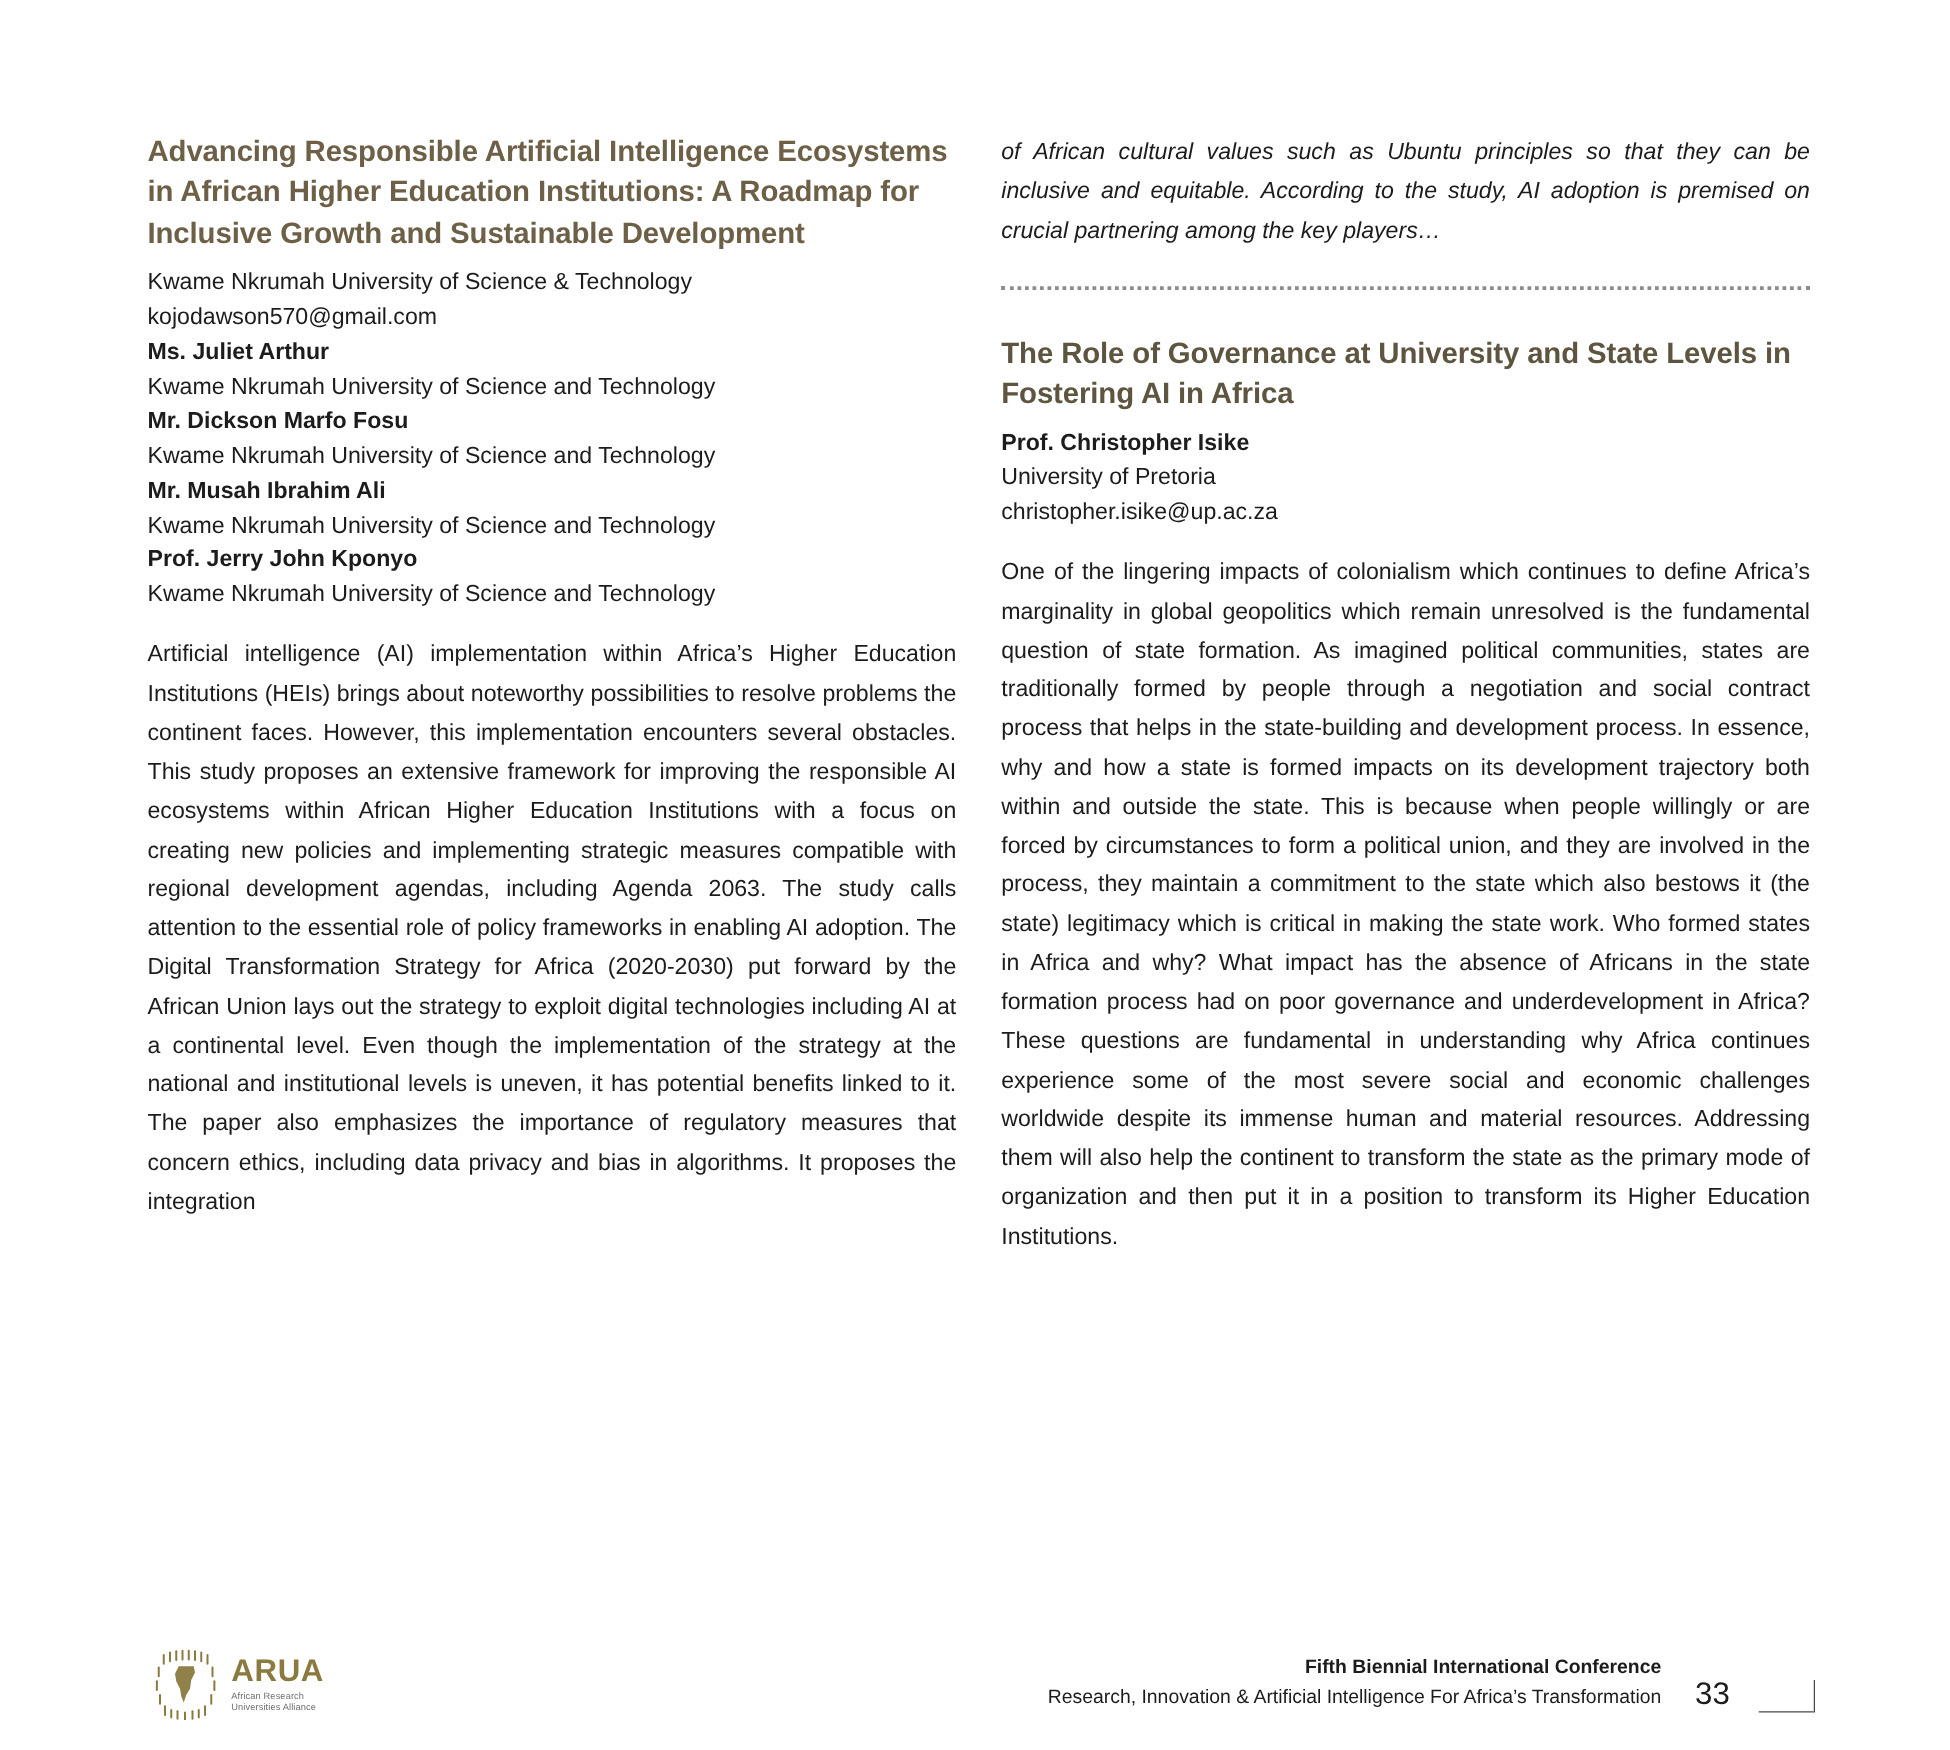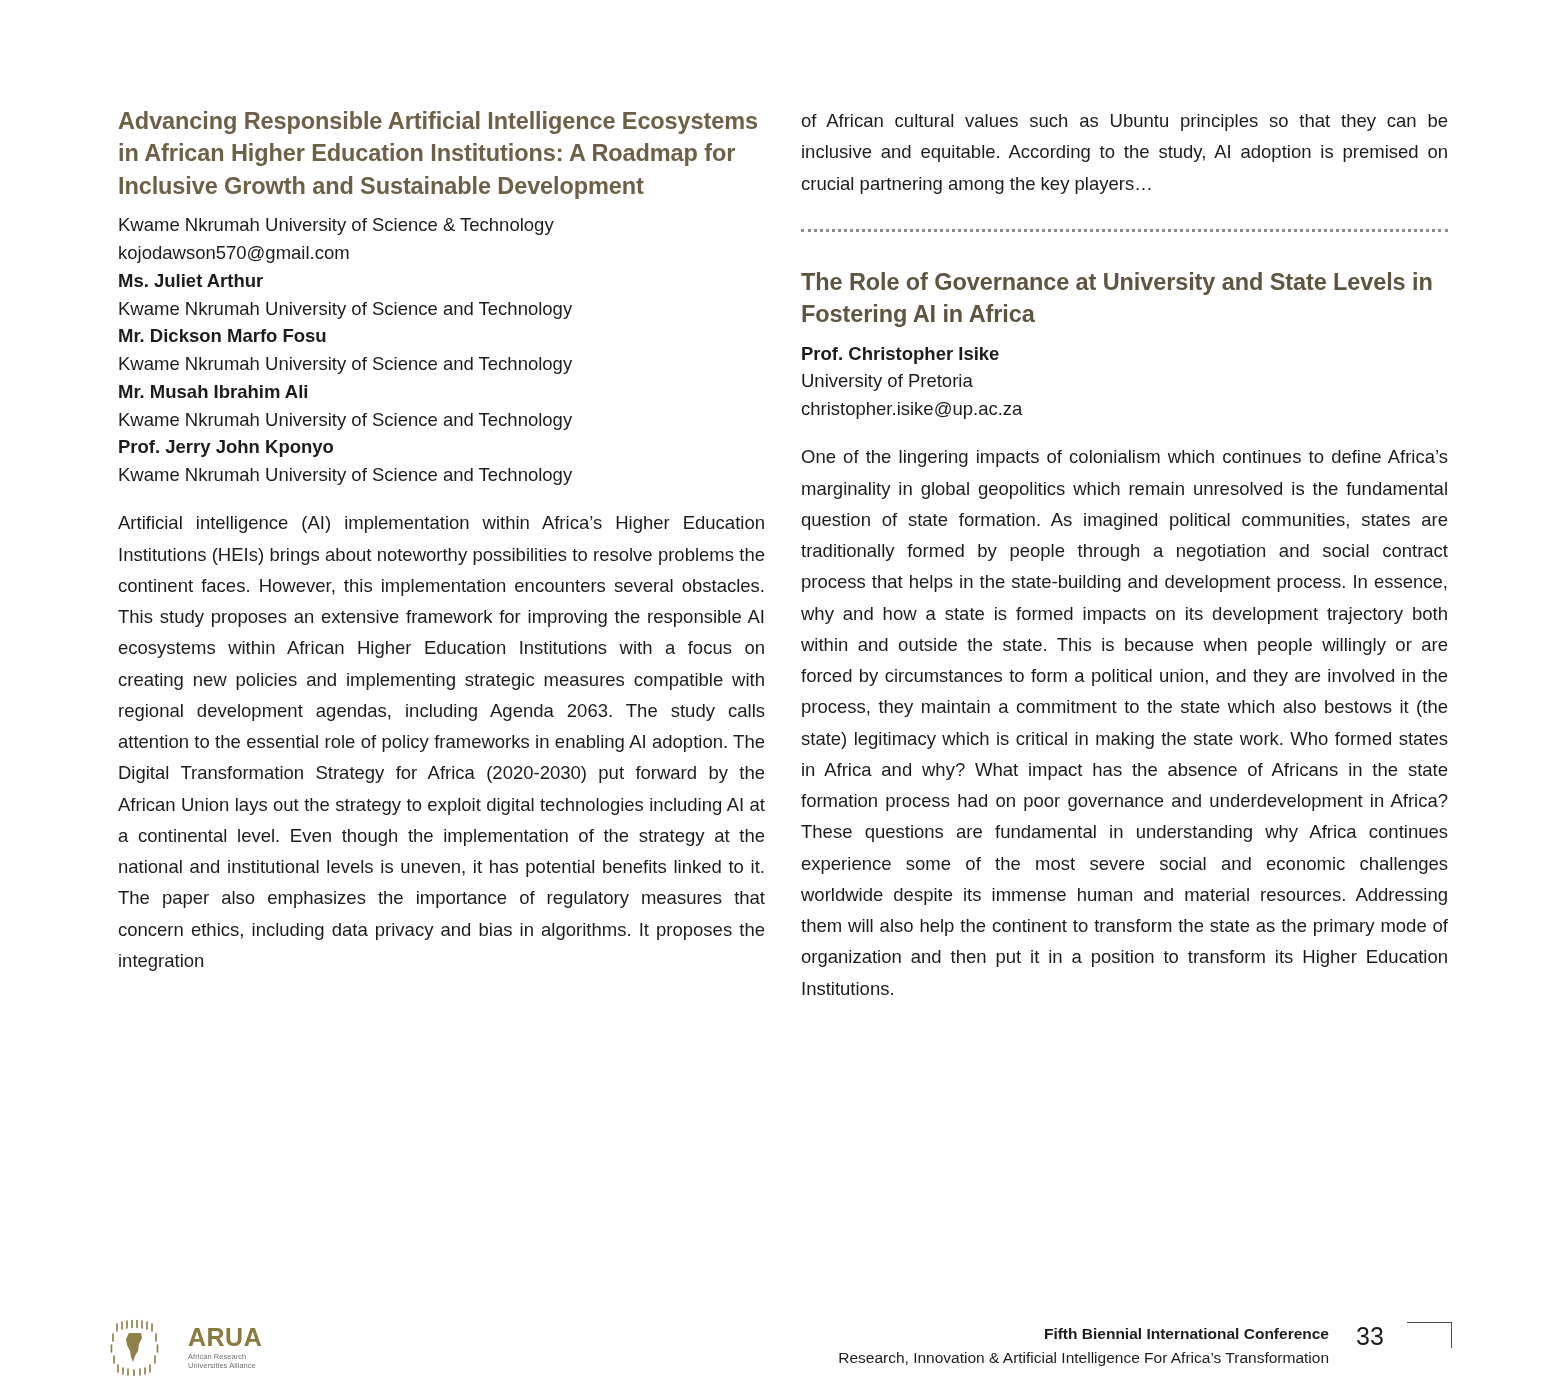--- a/index.html
+++ b/index.html
@@ -66,42 +66,43 @@
     line-height: 1.5;
   }
   .abstract {
     font-size: 18.5px;
     line-height: 1.69;
     color: #1c1c1c;
     text-align: justify;
   }
   .abstract.flow {
     margin-top: 0;
+    font-style: italic;
   }
   .dotted-rule {
     border: none;
     border-top: 3px dotted #8d8d8d;
     margin: 30px 0 34px 0;
     height: 0;
   }
   
   .footer {
     position: absolute;
     left: 0;
     bottom: 0;
     width: 1560px;
     height: 96px;
   }
   .logo-wrap {
     position: absolute;
-    left: 108px;
+    left: 122px;
     top: 14px;
     display: flex;
     align-items: center;
-    gap: 24px;
+    gap: 7px;
   }
   .logo-mark {
     width: 56px;
     height: 58px;
     position: relative;
   }
   .logo-text {
     display: flex;
     flex-direction: column;
     justify-content: center;
@@ -123,21 +124,21 @@
     font-size: 7.4px;
     color: #6f6f6f;
     margin-top: 1.5px;
     letter-spacing: 0.1px;
   }
   .footer-right {
     position: absolute;
     right: 108px;
     top: 18px;
     display: flex;
-    align-items: flex-start;
+    align-items: flex-end;
   }
   .footer-text {
     text-align: right;
     padding-right: 22px;
   }
   .footer-line1 {
     font-size: 15.5px;
     font-weight: bold;
     color: #1c1c1c;
     line-height: 1.55;

